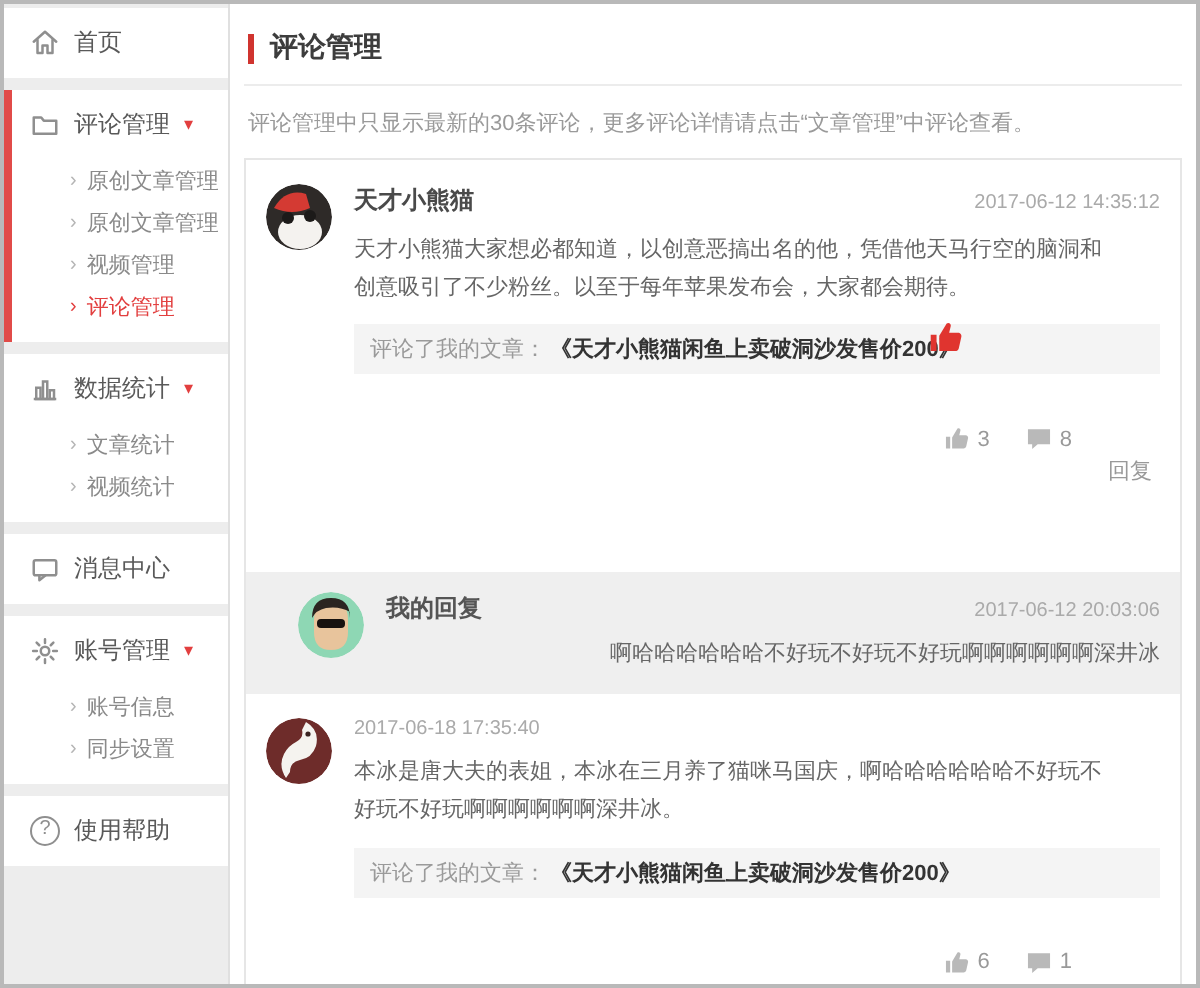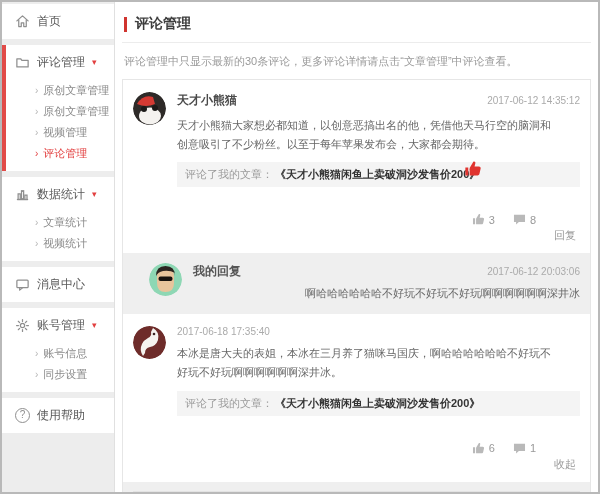--- a/index.html
+++ b/index.html
@@ -38,21 +38,21 @@
   .c-text { margin-top:7px; font-size:11px; line-height:1.7; color:#666; max-width:382px; }
   .c-quote { margin-top:9px; background:#f4f4f4; padding:5px 8px; font-size:11px; color:#9a9a9a; }
   .c-quote .q-title { color:#333; font-weight:bold; margin-left:2px; }
   .actions { position:relative; display:flex; justify-content:flex-end; align-items:center; gap:18px;
              padding:9px 4px 6px; font-size:11px; color:#999; }
   .act { display:inline-flex; align-items:center; gap:4px; cursor:pointer; }
   .act svg { display:block; }
   .act-link { cursor:pointer; color:#999; text-decoration:none;margin-top:32px; }
   .floating-like { position:absolute; right:98px; top:-27px; }
 
-  .reply-strip { display:flex; background:#efefef; padding:10px 10px 13px 26px; }
+  .reply-strip { display:flex; background:#efefef; padding:10px 10px 13px 26px;margin-top:33px; }
   .r-body { flex:1; min-width:0; margin-left:11px; }
   .r-name { font-size:12px; font-weight:bold; color:#555; }
   .r-text { margin-top:6px; font-size:11px; color:#666;text-align:right; }
 
   .composer { background:#efefef; padding:9px 10px 12px; }
   .composer textarea { width:100%; height:57px; border:1px solid #e3e3e3; background:#d946ef; resize:none;
                        padding:7px 9px; font-size:11px; color:#333; font-family:inherit; outline:none; }
   .composer textarea::placeholder { color:#9a9a9a; }
 </style>
 </head>

